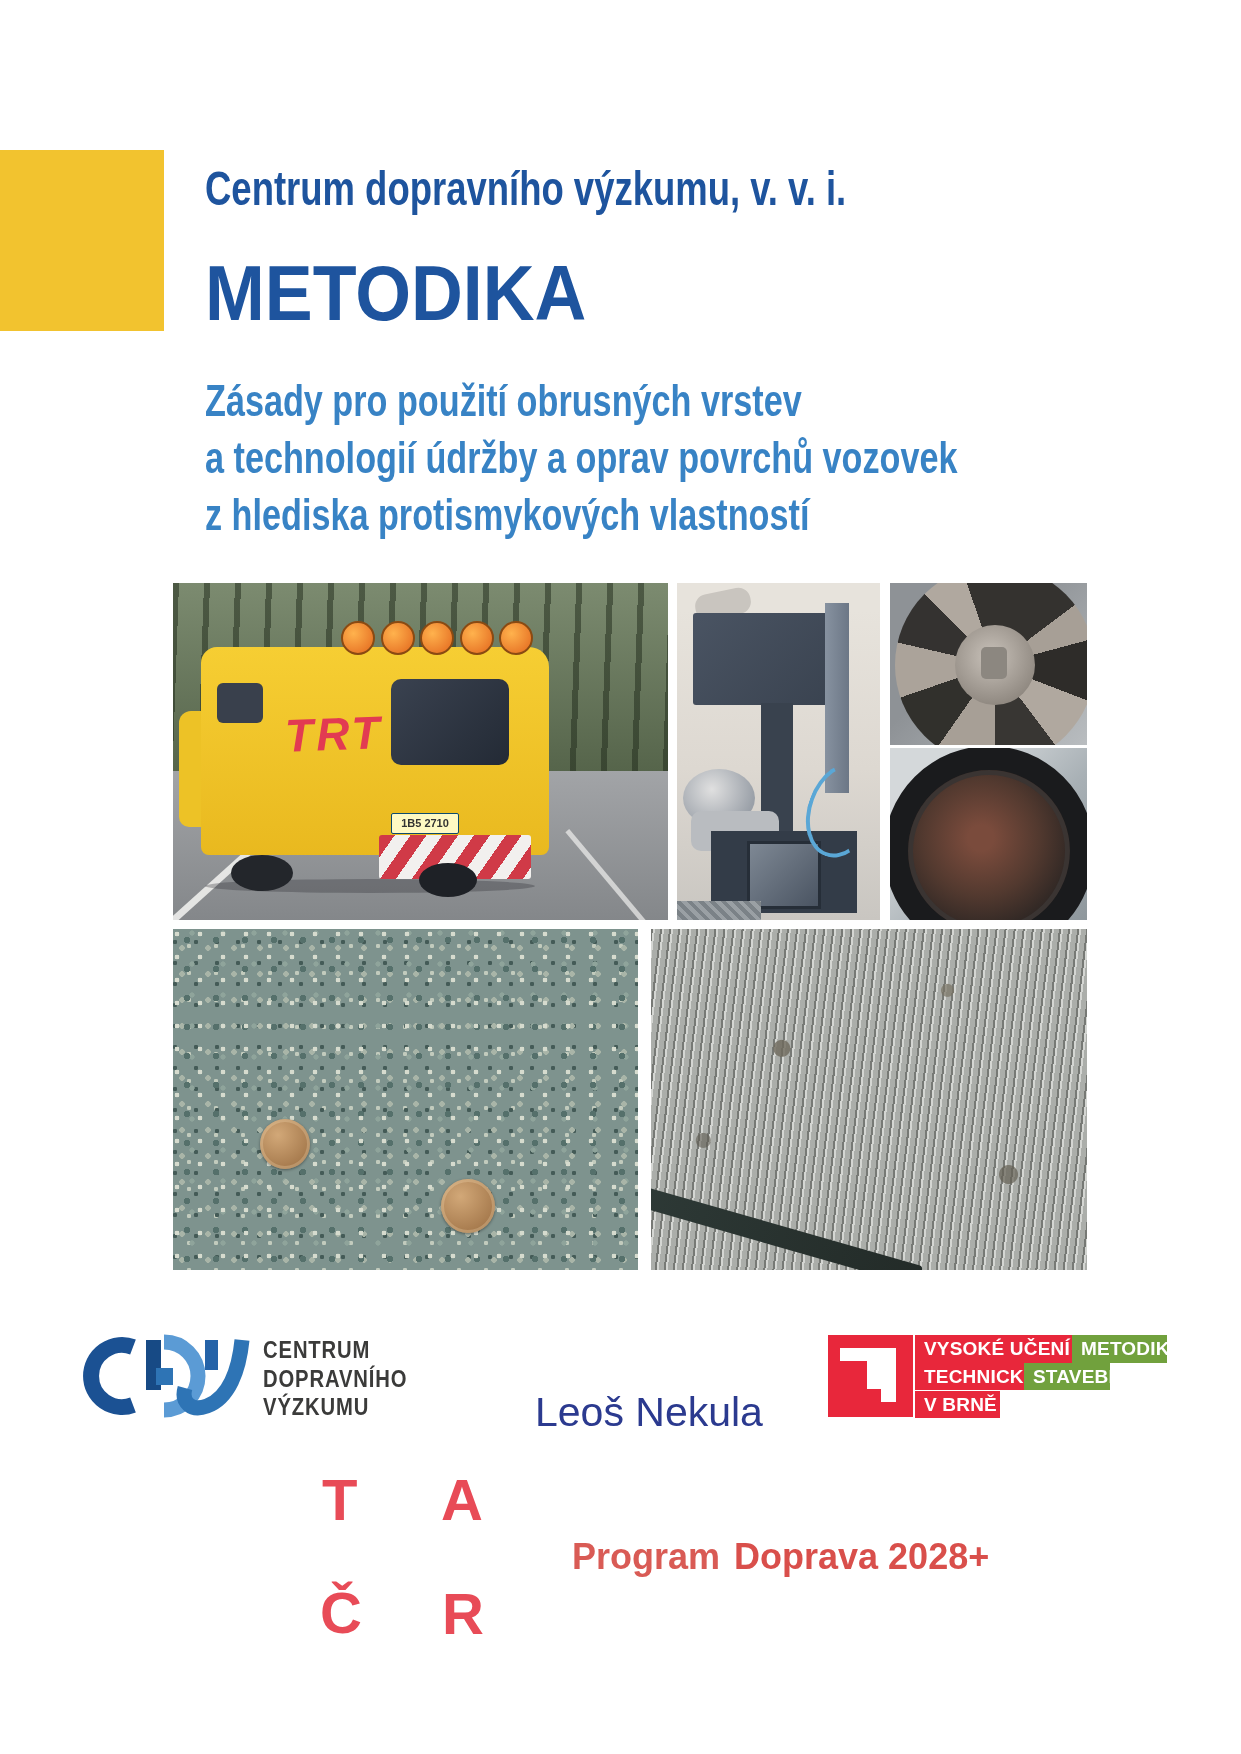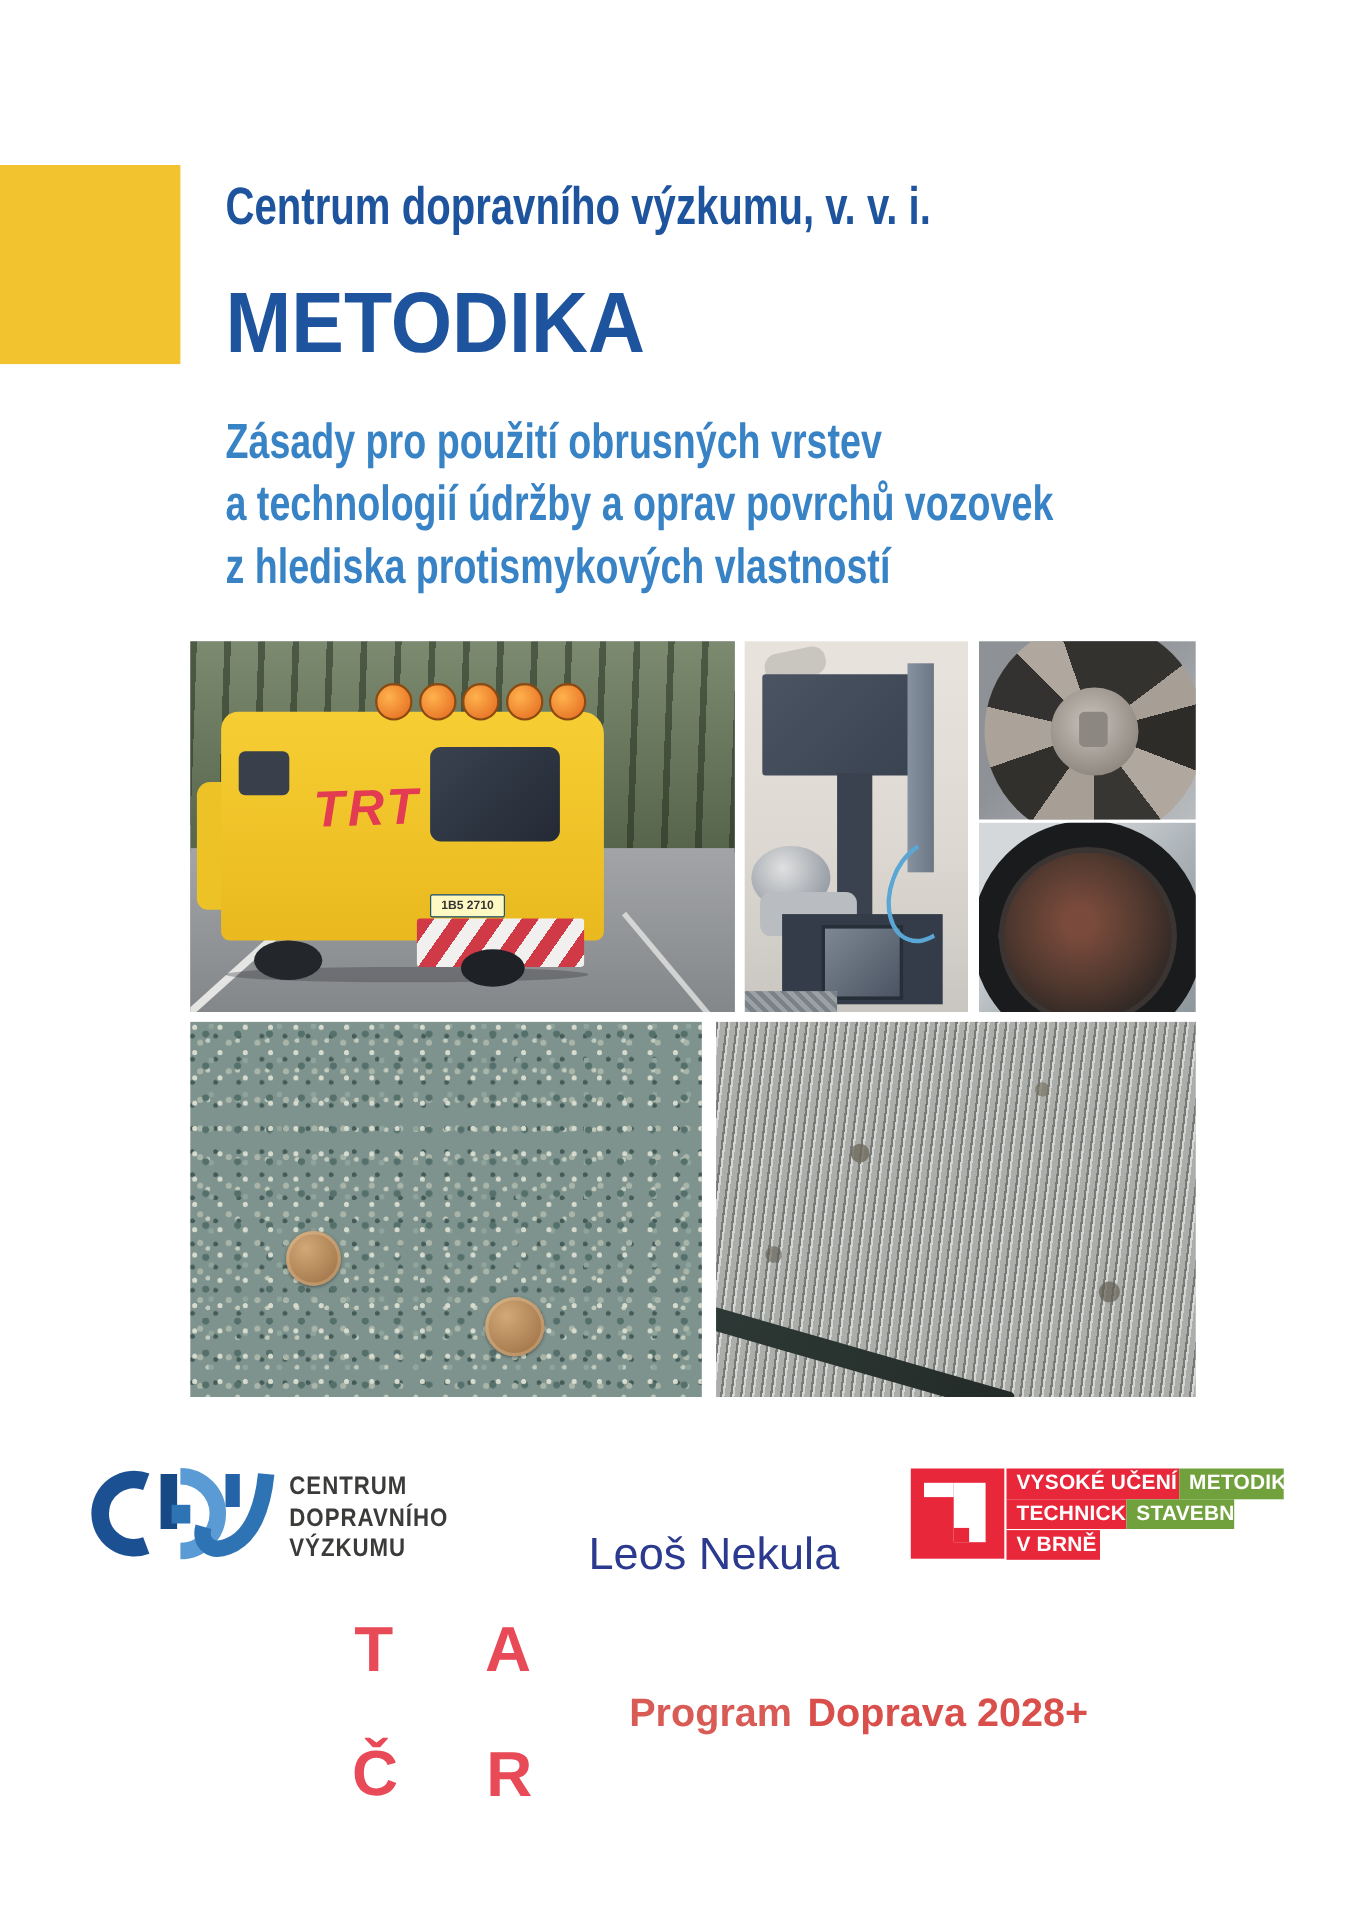--- a/index.html
+++ b/index.html
@@ -120,21 +120,21 @@
   .vut-notch{left:39px;top:54px;width:14px;height:13px;background:#E8273B;}
   .vut-rows{left:87px;top:0;width:258px;height:82px;}
   .vut-row{position:absolute;left:0;display:flex;}
   .vut-row-1{top:0;height:28px;align-items:center;}
   .vut-row-2{top:28px;height:27px;}
   .vut-row-3{top:56px;height:27px;}
   .vut-cell{position:static;display:flex;align-items:center;padding-left:9px;box-sizing:border-box;
             color:#fff;font-weight:bold;font-size:19px;letter-spacing:.2px;white-space:nowrap;height:100%;}
   .vut-red{background:#E8273B;}
   .vut-green{background:#71A13D;}
-  .w157{width:157px;} .w95{width:95px;} .w125{width:109px;} .w110{width:98px;} .w85{width:85px;}
+  .w157{width:157px;} .w95{width:95px;} .w125{width:109px;} .w110{width:86px;} .w85{width:85px;}
 
   .tacr-letter{color:#E84B57;font-weight:bold;font-size:58px;line-height:1;}
   .tacr-t{left:322px;top:1471px;}
   .tacr-a{left:441px;top:1471px;}
   .tacr-c{left:320px;top:1584px;}
   .tacr-r{left:442px;top:1585px;}
 
   .program{left:572px;top:1536px;font-size:36px;color:#D95B55;white-space:nowrap;}
   .program .prefix{font-weight:700;margin-right:14px;}
   .program .name{font-weight:bold;color:#D94F4B;}

